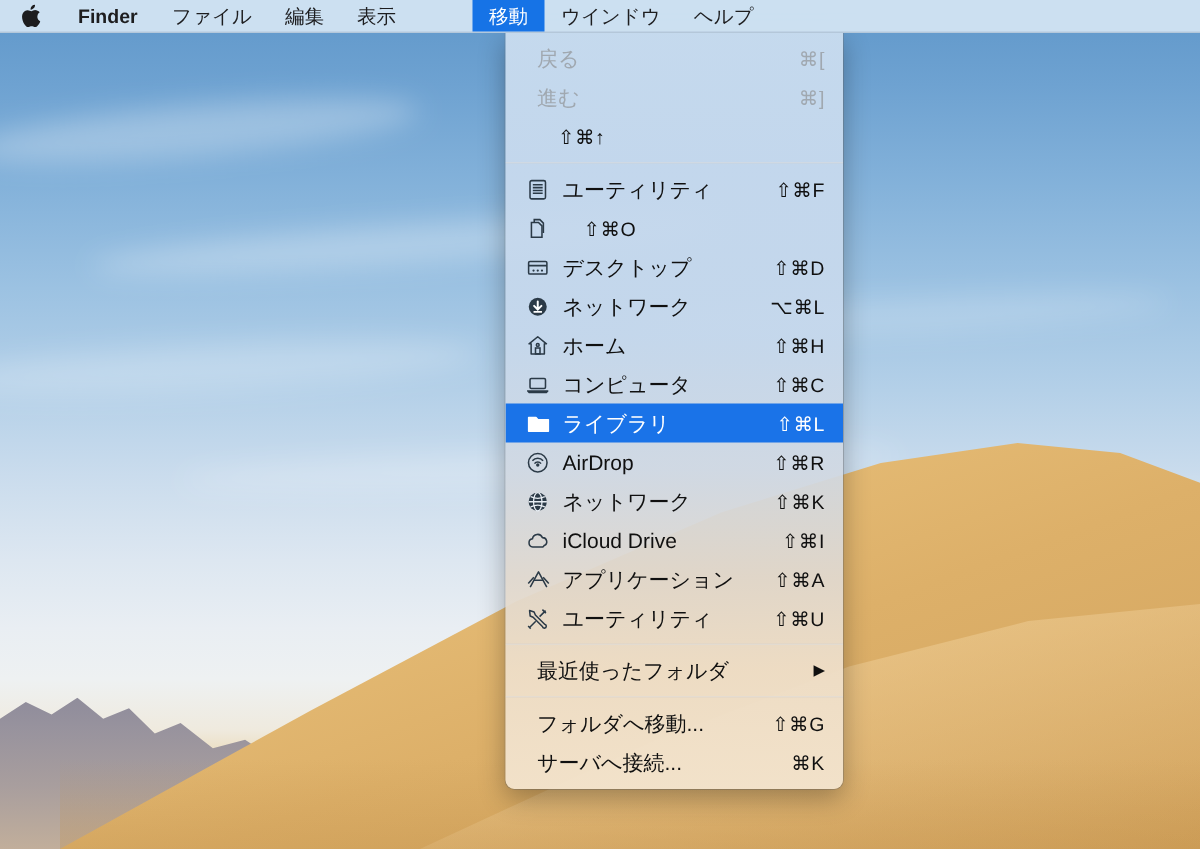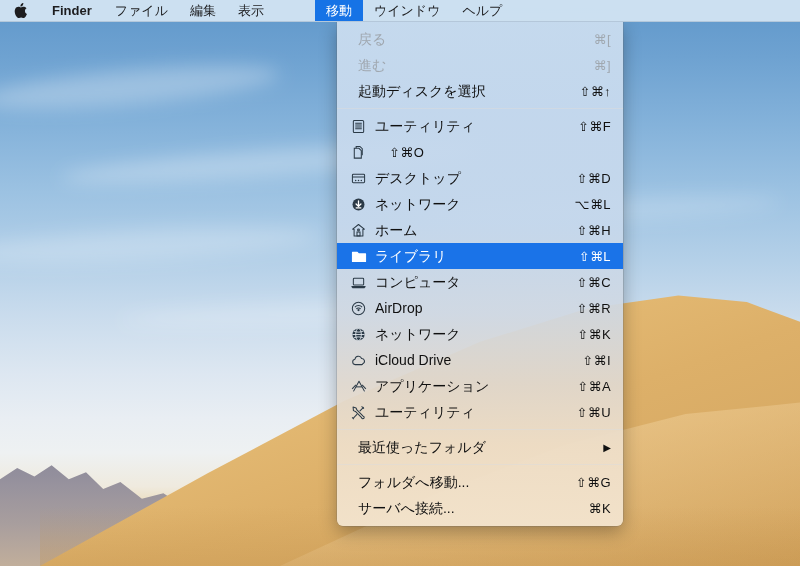--- a/index.html
+++ b/index.html
@@ -75,21 +75,21 @@
   .mb-item{
     display:flex; align-items:center; padding:0 11px;
     white-space:nowrap; line-height:1; cursor:default;
   }
   .mb-item.apple{ padding:0 13px 0 14px; font-size:15px; }
   .mb-item.bold{ font-weight:bold; padding:0 12px; }
   .mb-item.active{ background:#1673e6; color:#fff;margin-left:40px; }
 
   
   #gomenu{
-    position:absolute; left:337px; top:22px; width:286px;
+    position:absolute; left:337px; top:22px; width:225px;
     border-radius:0 0 6px 6px;
     overflow:hidden;
     box-shadow:0 6px 18px rgba(0,0,0,.30), 0 0 0 .5px rgba(120,120,120,.45);
     z-index:25;
     font-size:14px; color:#101010;
     background:linear-gradient(to bottom,
        rgba(204,222,240,.93) 0%,
        rgba(200,218,238,.93) 18%,
        rgba(198,216,236,.93) 40%,
        rgba(208,216,226,.93) 58%,
@@ -160,21 +160,20 @@
 <div id="gomenu">
     <div class="row disabled noicon">
       <span class="lbl">戻る</span>
       <span class="key">⌘[</span>
     </div>
     <div class="row disabled noicon">
       <span class="lbl">進む</span>
       <span class="key">⌘]</span>
     </div>
     <div class="row noicon">
-      <span class="lbl">起動ディスクを選択</span>
       <span class="key">⇧⌘↑</span>
     </div>
     <div class="sep"></div>
     <div class="row">
       <span class="ic">
         <svg width="15" height="15" viewBox="0 0 16 16">
           <rect x="2.5" y="1.5" width="11" height="13" rx="1.2" stroke="#2b3a47" fill="none" stroke-width="1.1"></rect>
           <line x1="4.5" y1="4.5" x2="11.5" y2="4.5" stroke="#2b3a47" fill="none" stroke-width="1.1"></line>
           <line x1="4.5" y1="6.5" x2="11.5" y2="6.5" stroke="#2b3a47" fill="none" stroke-width="1.1"></line>
           <line x1="4.5" y1="8.5" x2="11.5" y2="8.5" stroke="#2b3a47" fill="none" stroke-width="1.1"></line>
@@ -221,38 +220,38 @@
       <span class="ic">
         <svg width="15" height="15" viewBox="0 0 16 16">
           <path d="M8 1.6L1.8 6.6h1.5v7.2h9.4V6.6h1.5z" stroke="#2b3a47" fill="none" stroke-width="1.1" stroke-linejoin="round"></path>
           <rect x="6.4" y="9.6" width="3.2" height="4.2" stroke="#2b3a47" fill="none" stroke-width="1.1"></rect>
           <circle cx="8" cy="7.4" r="1" stroke="#2b3a47" fill="none" stroke-width="1.1"></circle>
         </svg>
       </span>
       <span class="lbl">ホーム</span>
       <span class="key">⇧⌘H</span>
     </div>
+    <div class="row">
+      <span class="ic">
+        <svg width="15" height="15" viewBox="0 0 16 16">
+          <rect x="2.5" y="3.5" width="11" height="7.2" rx=".9" stroke="#2b3a47" fill="none" stroke-width="1.1"></rect>
+          <path d="M.9 12.4h14.2l-1 1.1H1.9z" stroke="#2b3a47" fill="none" stroke-width="1.1" stroke-linejoin="round"></path>
+        </svg>
+      </span>
+      <span class="lbl">コンピュータ</span>
+      <span class="key">⇧⌘C</span>
+    </div>
     <div class="row sel">
       <span class="ic">
         <svg width="16" height="15" viewBox="0 0 17 16">
           <path d="M1.5 3.6h5.2l1.4 1.6h7.4v8.2h-14z" stroke="#2b3a47" fill="none" stroke-width="1.1" stroke-linejoin="round"></path>
         </svg>
       </span>
       <span class="lbl">ライブラリ</span>
       <span class="key">⇧⌘L</span>
-    </div>
-    <div class="row">
-      <span class="ic">
-        <svg width="15" height="15" viewBox="0 0 16 16">
-          <rect x="2.5" y="3.5" width="11" height="7.2" rx=".9" stroke="#2b3a47" fill="none" stroke-width="1.1"></rect>
-          <path d="M.9 12.4h14.2l-1 1.1H1.9z" stroke="#2b3a47" fill="none" stroke-width="1.1" stroke-linejoin="round"></path>
-        </svg>
-      </span>
-      <span class="lbl">コンピュータ</span>
-      <span class="key">⇧⌘C</span>
     </div>
     <div class="row">
       <span class="ic">
         <svg width="15" height="15" viewBox="0 0 16 16">
           <circle cx="8" cy="8" r="6.6" stroke="#2b3a47" fill="none" stroke-width="1.1"></circle>
           <circle cx="8" cy="9.6" r="1.2" fill="#2b3a47"></circle>
           <path d="M5.7 8.6a2.8 2.8 0 0 1 4.6 0" stroke="#2b3a47" fill="none" stroke-width="1.1"></path>
           <path d="M4.2 6.6a5 5 0 0 1 7.6 0" stroke="#2b3a47" fill="none" stroke-width="1.1"></path>
         </svg>
       </span>

